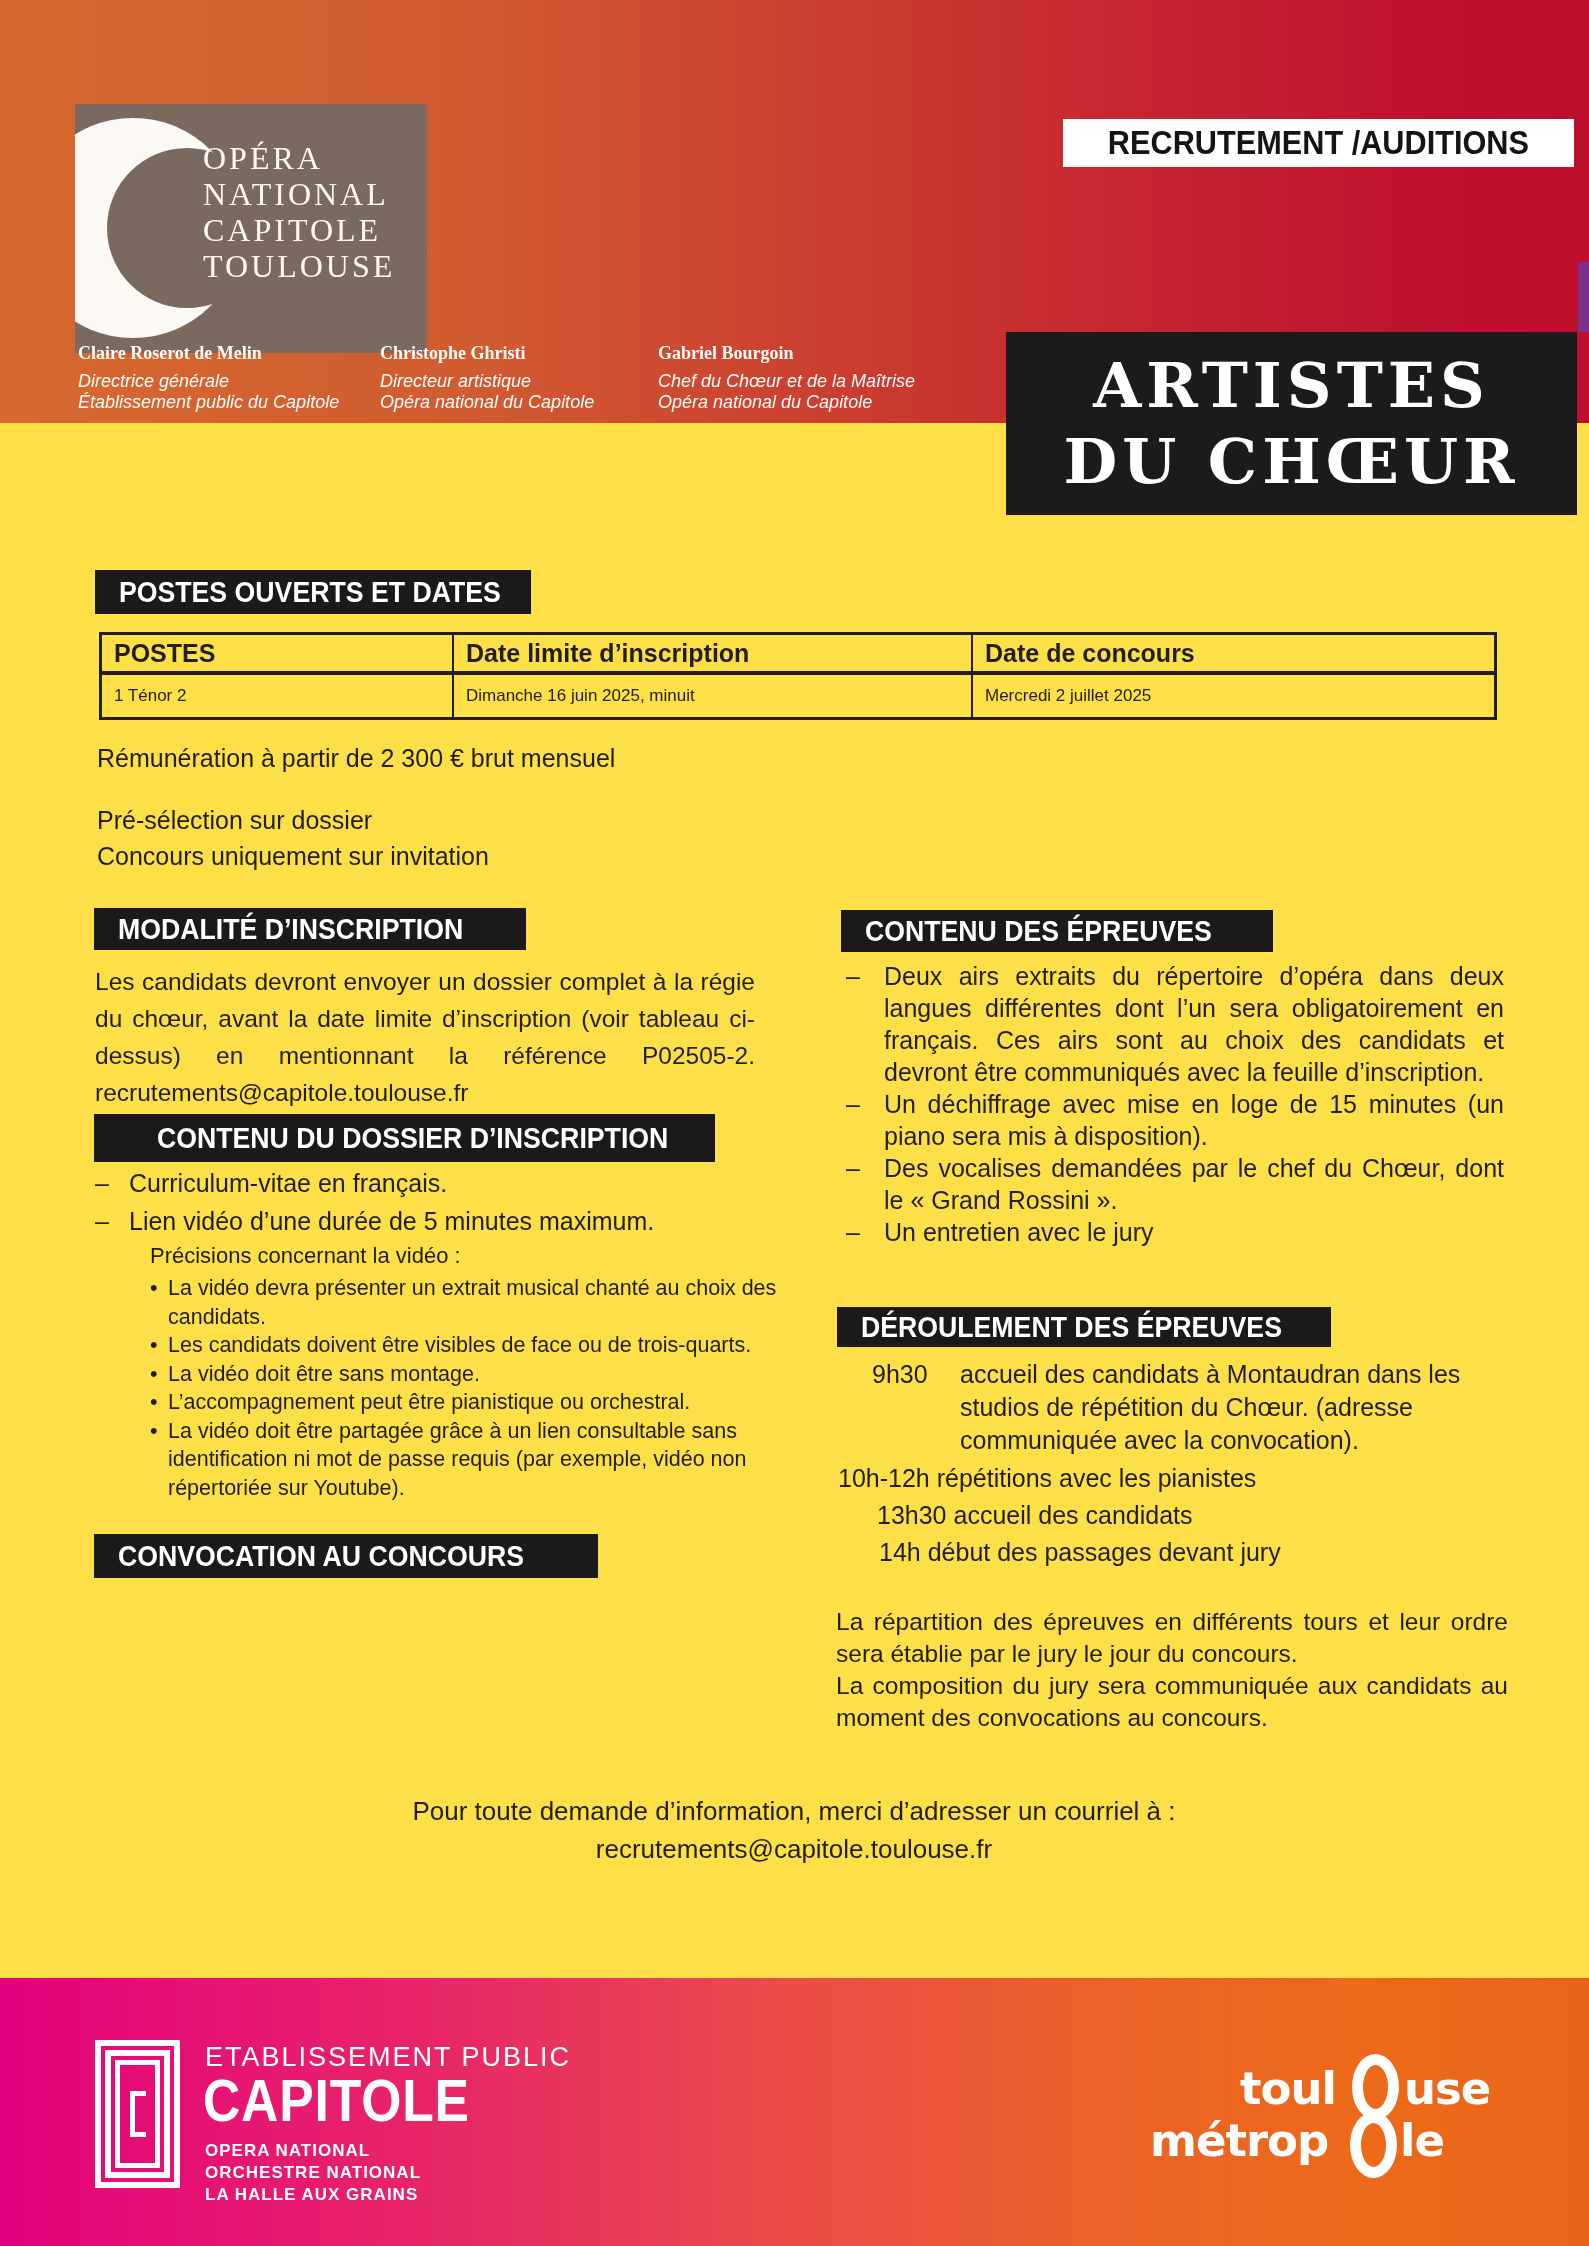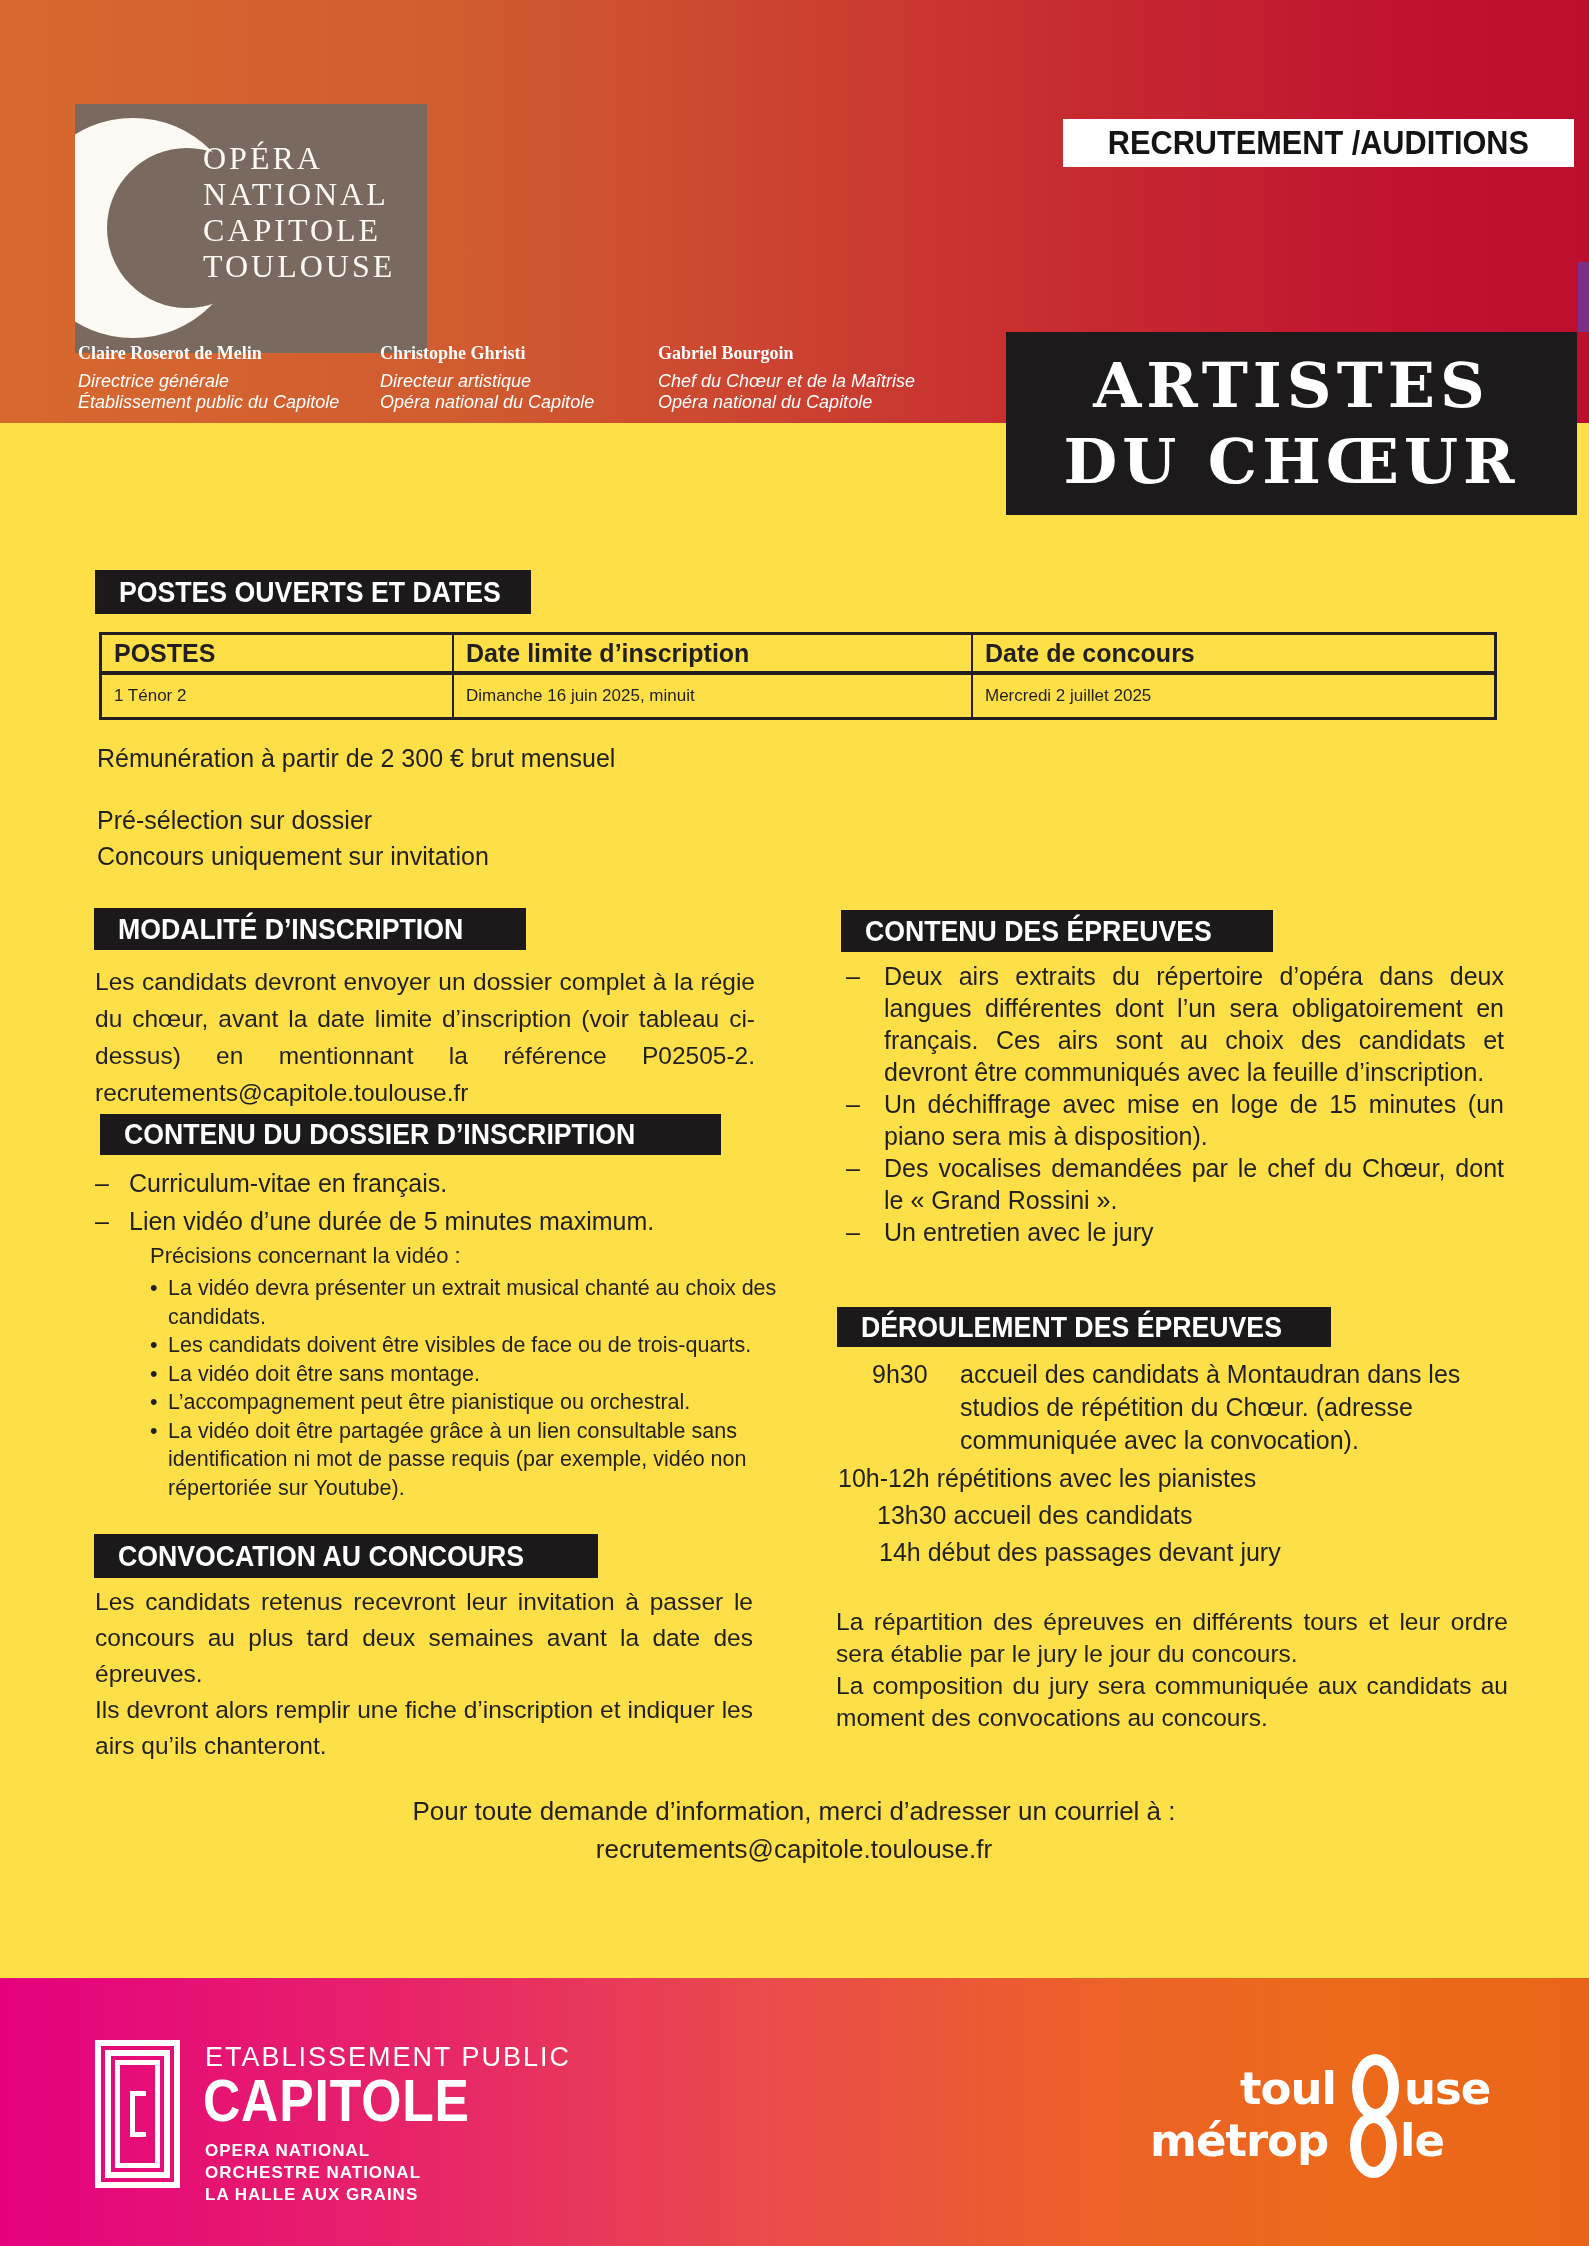--- a/index.html
+++ b/index.html
@@ -29,21 +29,21 @@
              display:flex;flex-direction:column;align-items:center;justify-content:center;
              font-family:"DejaVu Serif",serif;font-weight:bold;color:#ffffff;
              font-size:62px;line-height:76px;letter-spacing:5px;text-align:center;}
 
   
   .hd{position:absolute;background:#1c191a;color:#ffffff;display:flex;align-items:center;}
   .hd span{font-weight:bold;font-size:29px;transform:scaleX(0.92);transform-origin:left center;
            white-space:nowrap;padding-left:26px;}
   .hd-posts{left:95px;top:570px;width:436px;height:44px;}
   .hd-modalite{left:94px;top:908px;width:432px;height:42px;}
-  .hd-dossier{left:100px;top:1114px;width:621px;height:41px;}
+  .hd-dossier{left:94px;top:1114px;width:621px;height:48px;justify-content:flex-end;}
   .hd-convoc{left:94px;top:1534px;width:504px;height:44px;}
   .hd-epreuves{left:841px;top:910px;width:432px;height:42px;}
   .hd-deroul{left:837px;top:1307px;width:494px;height:40px;}
 
   
   .availability{position:absolute;left:851px;top:583px;width:600px;text-align:center;font-size:25px;}
   .tbl{position:absolute;left:99px;top:632px;width:1398px;border:3px solid #231f20;
        display:grid;grid-template-columns:350px 519px 1fr;box-sizing:border-box;}
   .tbl .cell{border-left:2px solid #231f20;padding:6px 0 6px 12px;display:flex;align-items:center;box-sizing:border-box;}
   .tbl .cell.c0{border-left:none;}
@@ -214,24 +214,20 @@
     </div>
     <div class="vli">
       <span class="mk">•</span>
       <span class="tx">La vidéo doit être partagée grâce à un lien consultable sans identification ni mot de passe requis (par exemple, vidéo non répertoriée sur Youtube).</span>
     </div>
   </div>
 
   <div class="hd hd-convoc">
     <span>CONVOCATION AU CONCOURS</span>
   </div>
-  <div class="convoc-body">
-    <p>Les candidats retenus recevront leur invitation à passer le concours au plus tard deux semaines avant la date des épreuves.</p>
-    <p>Ils devront alors remplir une fiche d’inscription et indiquer les airs qu’ils chanteront.</p>
-  </div>
 
   <div class="hd hd-epreuves">
     <span>CONTENU DES ÉPREUVES</span>
   </div>
   <div class="epreuves-list">
     <div class="eli">
       <span class="mk">–</span>
       <span class="tx">Deux airs extraits du répertoire d’opéra dans deux langues différentes dont l’un sera obligatoirement en français. Ces airs sont au choix des candidats et devront être communiqués avec la feuille d’inscription.</span>
     </div>
     <div class="eli">

